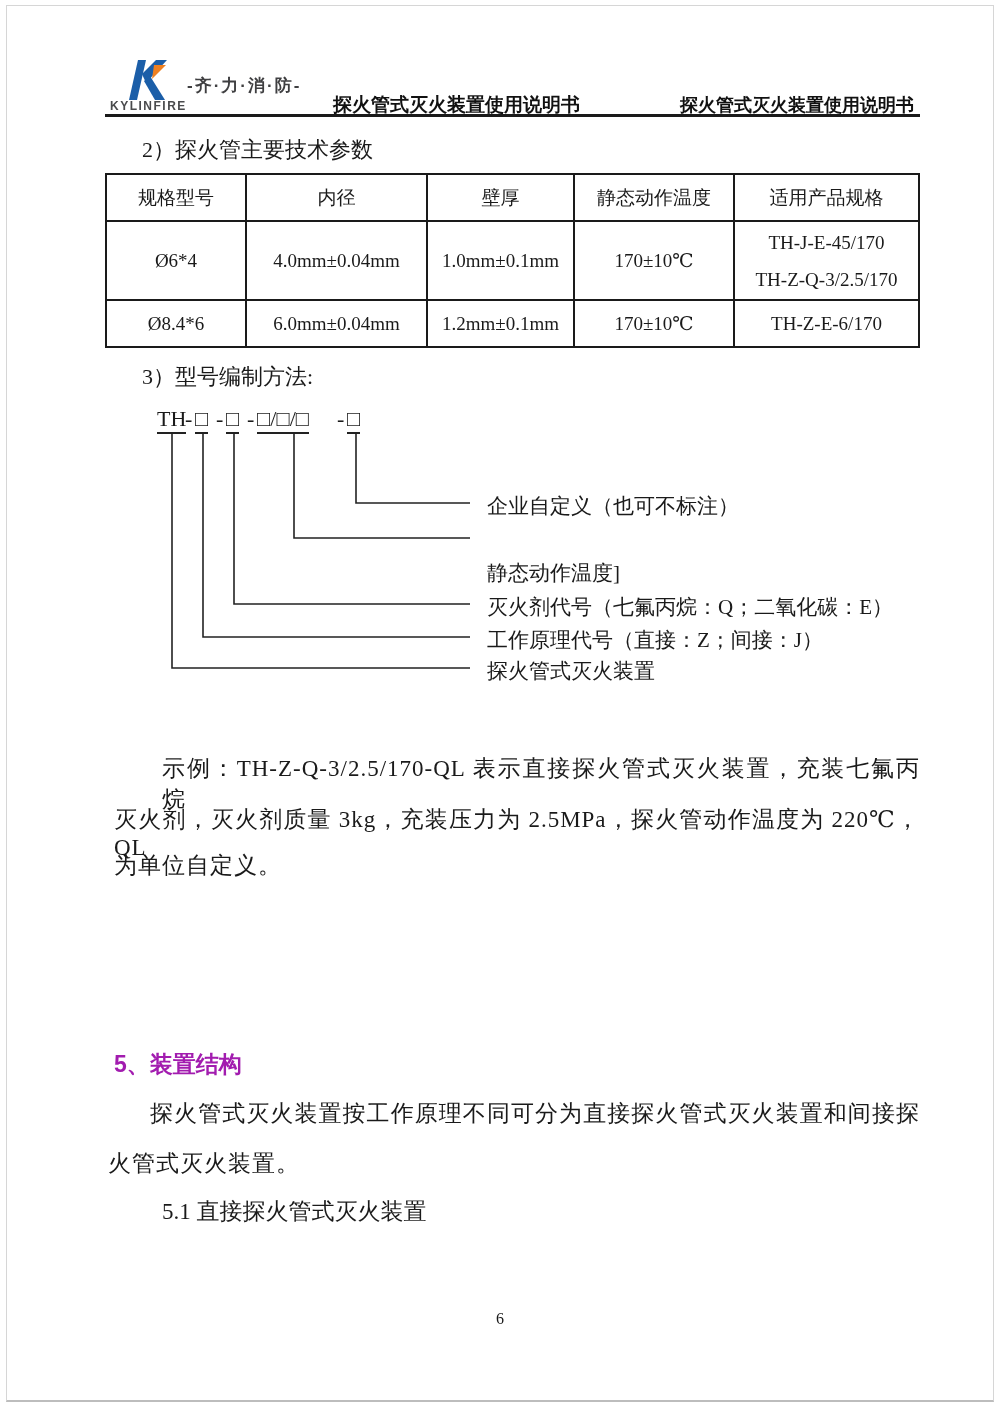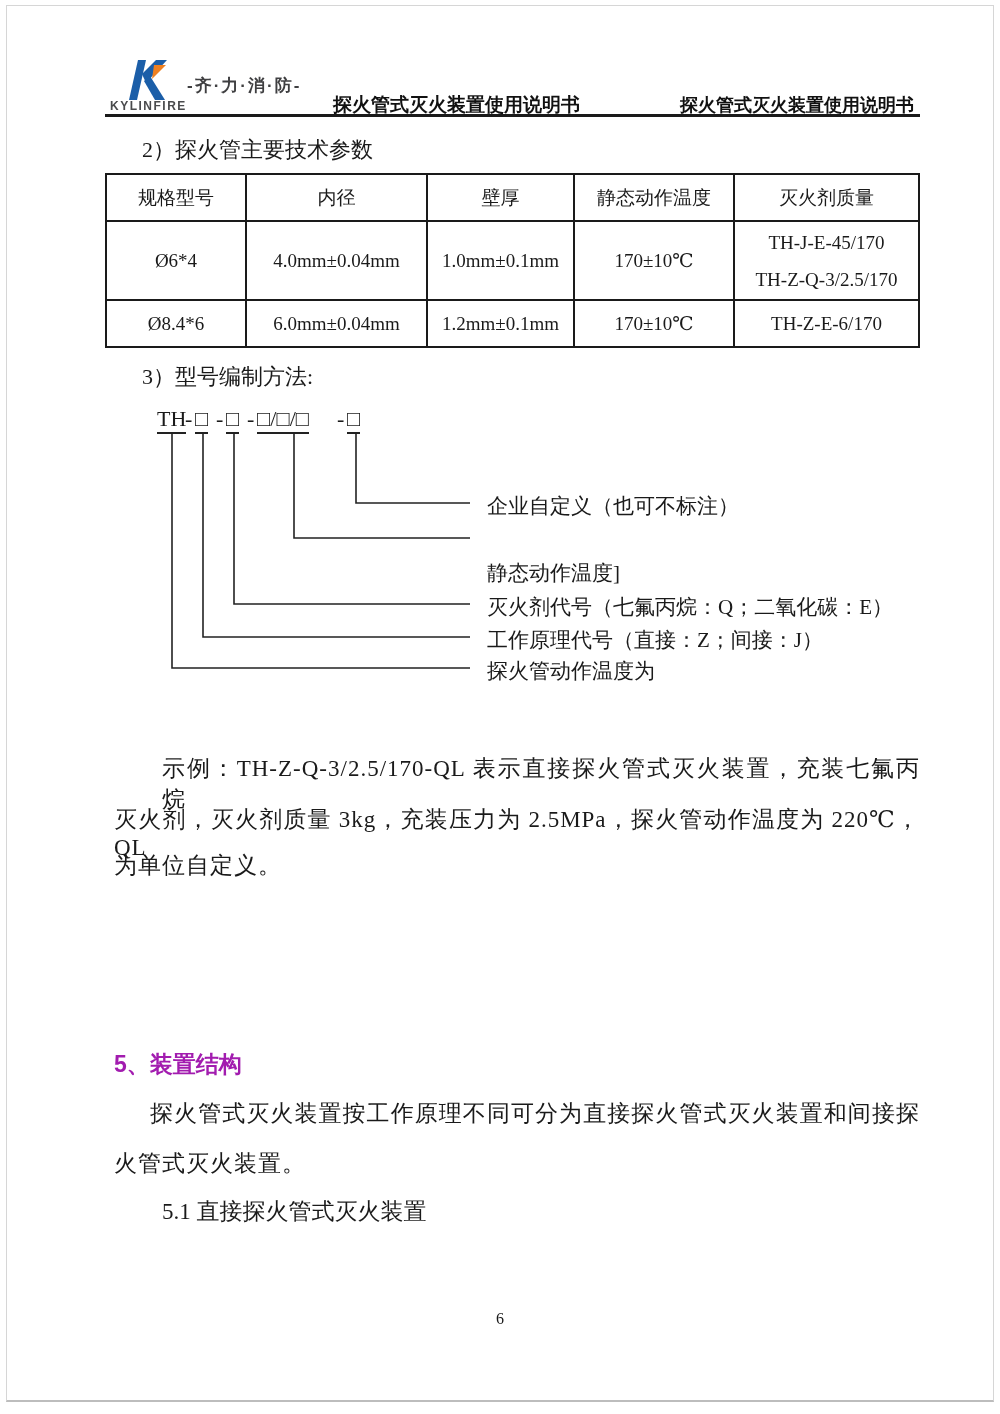--- a/index.html
+++ b/index.html
@@ -71,21 +71,21 @@
         <col style="width:147px">
       <col style="width:160px">
         <col style="width:185px">
     </colgroup>
     <tbody>
         <tr class="hrow">
       <td>规格型号</td>
       <td>内径</td>
       <td>壁厚</td>
       <td>静态动作温度</td>
-      <td>灭火剂质量</td>
+      <td>适用产品规格</td>
     </tr>
     <tr class="r1">
       <td>Ø6*4</td>
       <td>4.0mm±0.04mm</td>
       <td>1.0mm±0.1mm</td>
       <td>170±10℃</td>
       <td>
         <div class="pline">TH-J-E-45/170</div>
         <div class="pline">TH-Z-Q-3/2.5/170</div>
       </td>
@@ -119,25 +119,25 @@
       <polyline points="234,432 234,604 470,604"></polyline>
       <polyline points="294,432 294,538 470,538"></polyline>
       <polyline points="356,432 356,503 470,503"></polyline>
     </g>
   </svg>
 
   <div class="diag-label" style="top:492px">企业自定义（也可不标注）</div>
   <div class="diag-label" style="top:559px">静态动作温度]</div>
   <div class="diag-label" style="top:593px">灭火剂代号（七氟丙烷：Q；二氧化碳：E）</div>
   <div class="diag-label" style="top:626px">工作原理代号（直接：Z；间接：J）</div>
-  <div class="diag-label" style="top:657px">探火管动作温度为</div>
+  <div class="diag-label" style="top:657px">探火管式灭火装置</div>
 
   <div class="body-line full" style="left:162px;top:753px;width:758px">示例：TH-Z-Q-3/2.5/170-QL 表示直接探火管式灭火装置，充装七氟丙烷</div>
   <div class="body-line full" style="left:114px;top:804px;width:806px">灭火剂，灭火剂质量 3kg，充装压力为 2.5MPa，探火管动作温度为 220℃，QL</div>
   <div class="body-line" style="left:114px;top:850px">为单位自定义。</div>
 
   <div class="sec5-title">5、装置结构</div>
   <div class="body-line full" style="left:150px;top:1098px;width:770px">探火管式灭火装置按工作原理不同可分为直接探火管式灭火装置和间接探</div>
-  <div class="body-line" style="left:114px;top:1148px">火管式灭火装置。</div>
+  <div class="body-line" style="left:108px;top:1148px">火管式灭火装置。</div>
   <div class="sec51-title">5.1 直接探火管式灭火装置</div>
 
   <div class="page-num">6</div>
 </div>
 
 </body></html>

